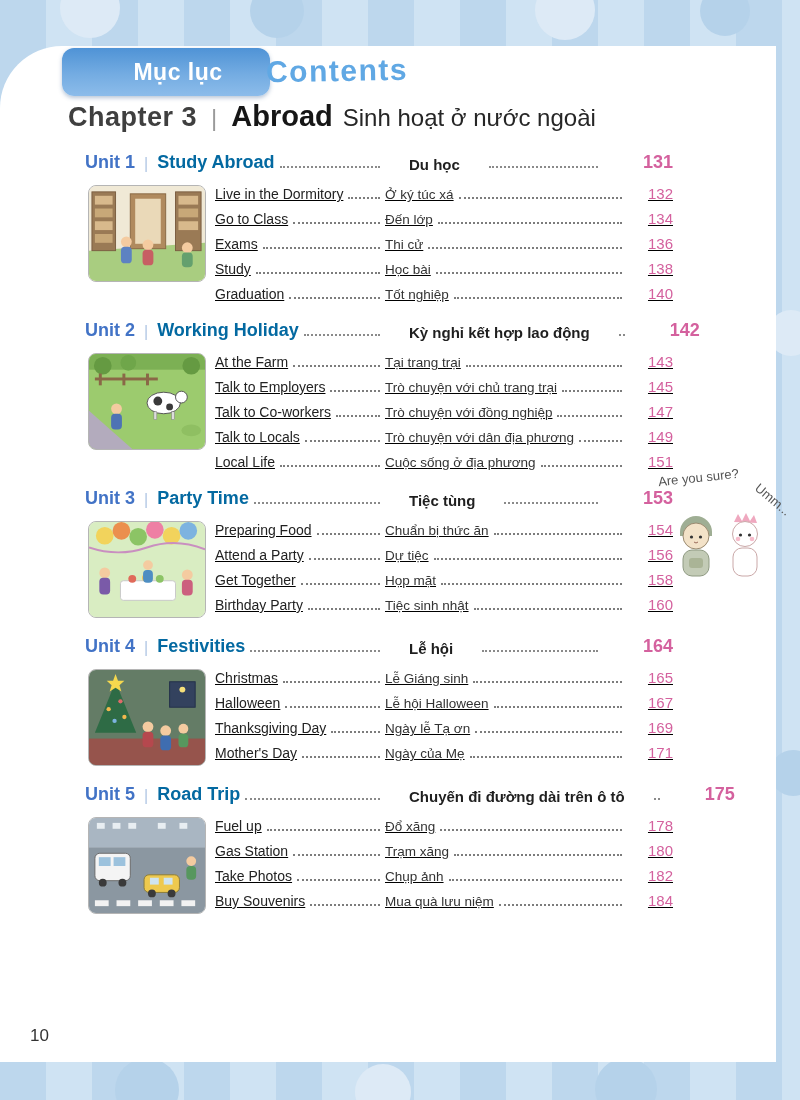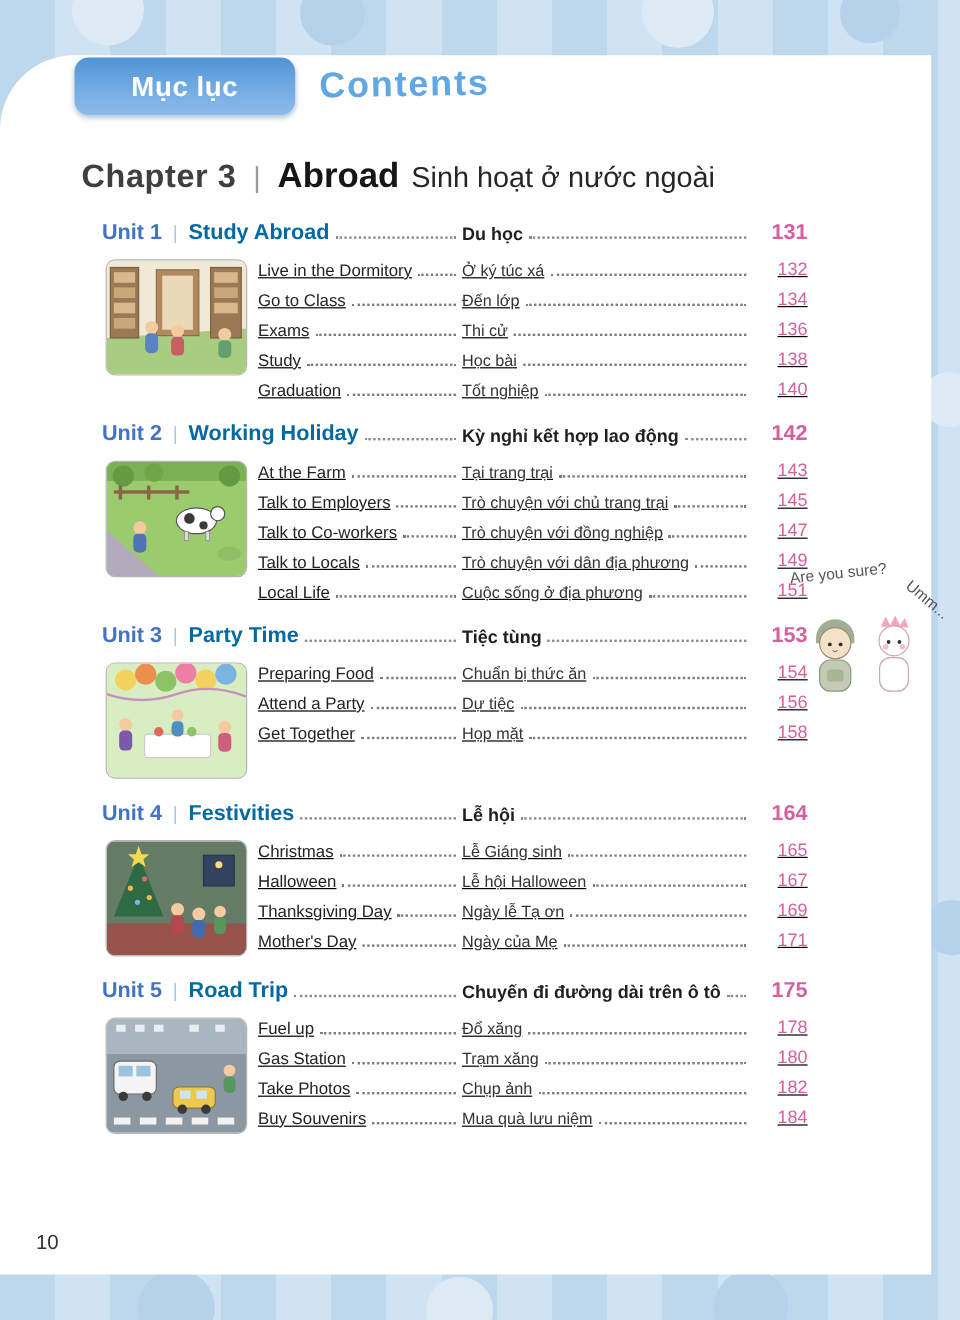--- a/index.html
+++ b/index.html
@@ -10,32 +10,32 @@
   }
   .bg{position:absolute;inset:0;z-index:0;
     background:repeating-linear-gradient(90deg,#bdd7ed 0 46px,#cfe3f3 46px 92px);}
   .bubble{position:absolute;border-radius:50%;z-index:0;}
   .page{position:absolute;left:0;top:46px;width:776px;height:1016px;background:#ffffff;
     border-top-left-radius:62px;z-index:1;}
   .tab{position:absolute;left:62px;top:48px;width:184px;height:48px;border-radius:12px;z-index:2;
     background:linear-gradient(180deg,#4f93d6 0%,#74acе2 55%,#8cbcea 100%);
     background:linear-gradient(180deg,#4f93d6 0%,#74ace2 55%,#8cbcea 100%);
     display:flex;align-items:center;justify-content:center;
-    box-shadow:0 2px 4px rgba(50,90,140,.35);}
+    box-shadow:0 2px 4px rgba(50,90,140,.35);padding-left:24px;}
   .tab span{color:#ffffff;font-size:23px;font-weight:bold;letter-spacing:.5px;}
   .contents-title{position:absolute;left:266px;top:54px;z-index:2;
     font-size:30px;font-weight:bold;color:#60a8e4;letter-spacing:1.5px;transform:rotate(-1deg);}
-  .content{position:absolute;left:68px;top:131px;width:620px;z-index:2;}
+  .content{position:absolute;left:68px;top:100px;width:620px;z-index:2;}
   .chapter{display:flex;align-items:baseline;margin-bottom:14px;}
   .ch-label{font-size:27px;font-weight:bold;color:#3f3f3f;letter-spacing:.5px;}
   .ch-sep{font-size:24px;color:#9a9a9a;margin:0 14px;font-weight:normal;}
   .ch-en{font-size:29px;font-weight:bold;color:#161616;margin-right:10px;}
   .ch-vi{font-size:24px;color:#262626;text-align:center;}
   .unit{margin-bottom:13px;}
-  .unit-header{display:flex;align-items:flex-end;margin-left:17px;width:588px;height:26px;}
+  .unit-header{display:flex;align-items:flex-end;margin-left:17px;width:588px;height:26px;gap:24px;}
   .uh-left{display:flex;align-items:flex-end;width:300px;flex:0 0 auto;}
   .unit-label{font-size:18px;font-weight:bold;color:#4273c6;white-space:nowrap;flex:0 0 auto;}
   .uh-sep{font-size:16px;color:#b0c6e4;margin:0 9px;flex:0 0 auto;}
   .unit-title{font-size:18px;font-weight:bold;color:#0369a1;white-space:nowrap;flex:0 0 auto;}
   .unit-vi{font-size:15px;font-weight:bold;color:#1f1f1f;white-space:nowrap;flex:0 0 auto;}
   .unit-page{font-size:18px;font-weight:bold;color:#d4619e;width:46px;text-align:right;flex:0 0 auto;}
   .leader{flex:1 1 auto;min-width:6px;border-bottom:2px dotted #7c7c7c;margin:0 5px 3px;}
   .unit-header .leader{border-bottom:2px dotted #8a8a8a;margin-bottom:5px;}
   .unit-body{display:flex;margin-top:4px;}
   .thumb{box-sizing:border-box;width:118px;height:97px;margin-left:20px;margin-top:8px;
@@ -314,20 +314,29 @@
           <span class="pg">156</span>
         </div>
         <div class="row">
           <span class="row-left">
             <span class="en">Get Together</span>
             <span class="leader"></span>
           </span>
           <span class="vi">Họp mặt</span>
           <span class="leader"></span>
           <span class="pg">158</span>
+        </div>
+        <div class="row">
+          <span class="row-left">
+            <span class="en">Birthday Party</span>
+            <span class="leader"></span>
+          </span>
+          <span class="vi">Tiệc sinh nhật</span>
+          <span class="leader"></span>
+          <span class="pg">160</span>
         </div>
       </div>
     </div>
   </section>
 
   <section class="unit">
     <div class="unit-header">
       <span class="uh-left">
         <span class="unit-label">Unit 4</span>
         <span class="uh-sep">|</span>

